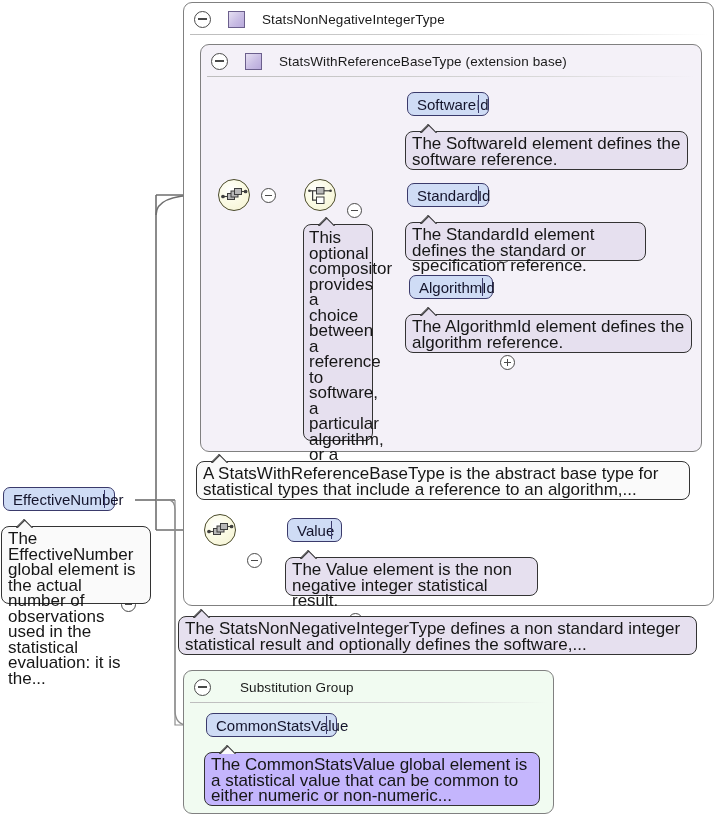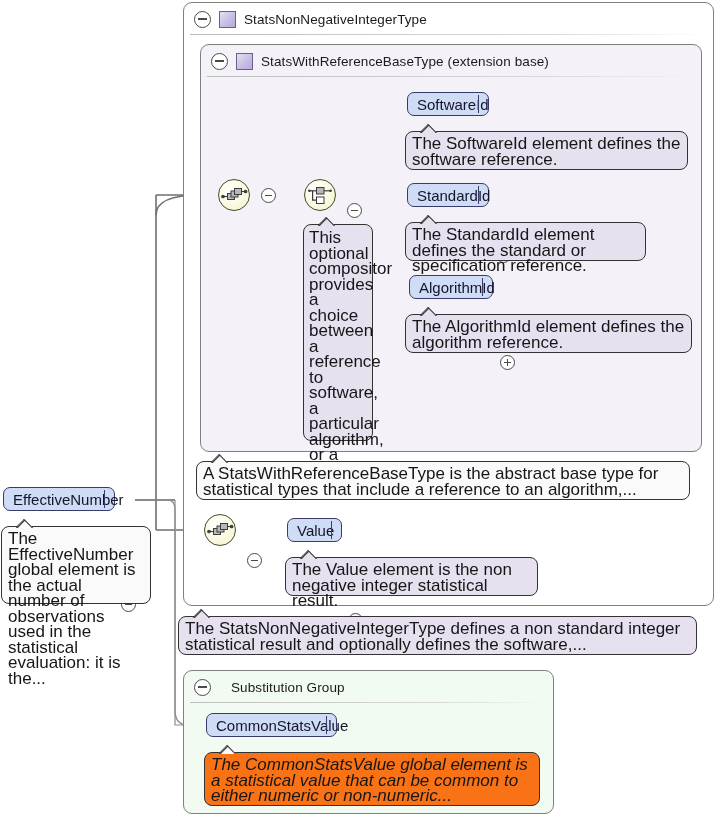--- a/index.html
+++ b/index.html
@@ -28,21 +28,21 @@
   }
   .typebox.subst{
     background:#f1fbf1;
   }
   .typebox-header{
     position:absolute;
     left:0;top:0;right:0;
     height:32px;
     display:flex;
     align-items:center;
-    gap:8px;
+    gap:17px;
     padding-left:10px;
     box-sizing:border-box;
     text-align:center;
   }
   .typebox-header .sep{
     position:absolute;
     left:6px;right:6px;bottom:0;
     height:1px;
     background:linear-gradient(to right,#bdbdbd 0%,#d9d9d9 70%,rgba(217,217,217,0) 100%);
   }
@@ -114,21 +114,21 @@
     border:1.2px solid #333333;
     border-radius:8px;
     box-sizing:border-box;
     padding:4px 6px 4px 6px;
     font-size:17px;
     line-height:15.5px;
     color:#161616;
     background:#e6e0ef;
   }
   .note.white{background:#fafafa;}
-  .note.greenish{background:#f97316;font-style:italic;}
+  .note.greenish{background:#c4b5fd;}
   
   .note .tip{
     position:absolute;
     top:-8px;left:14px;
     width:18px;height:9px;
     overflow:hidden;
   }
   .note .tip:before{
     content:"";
     position:absolute;

